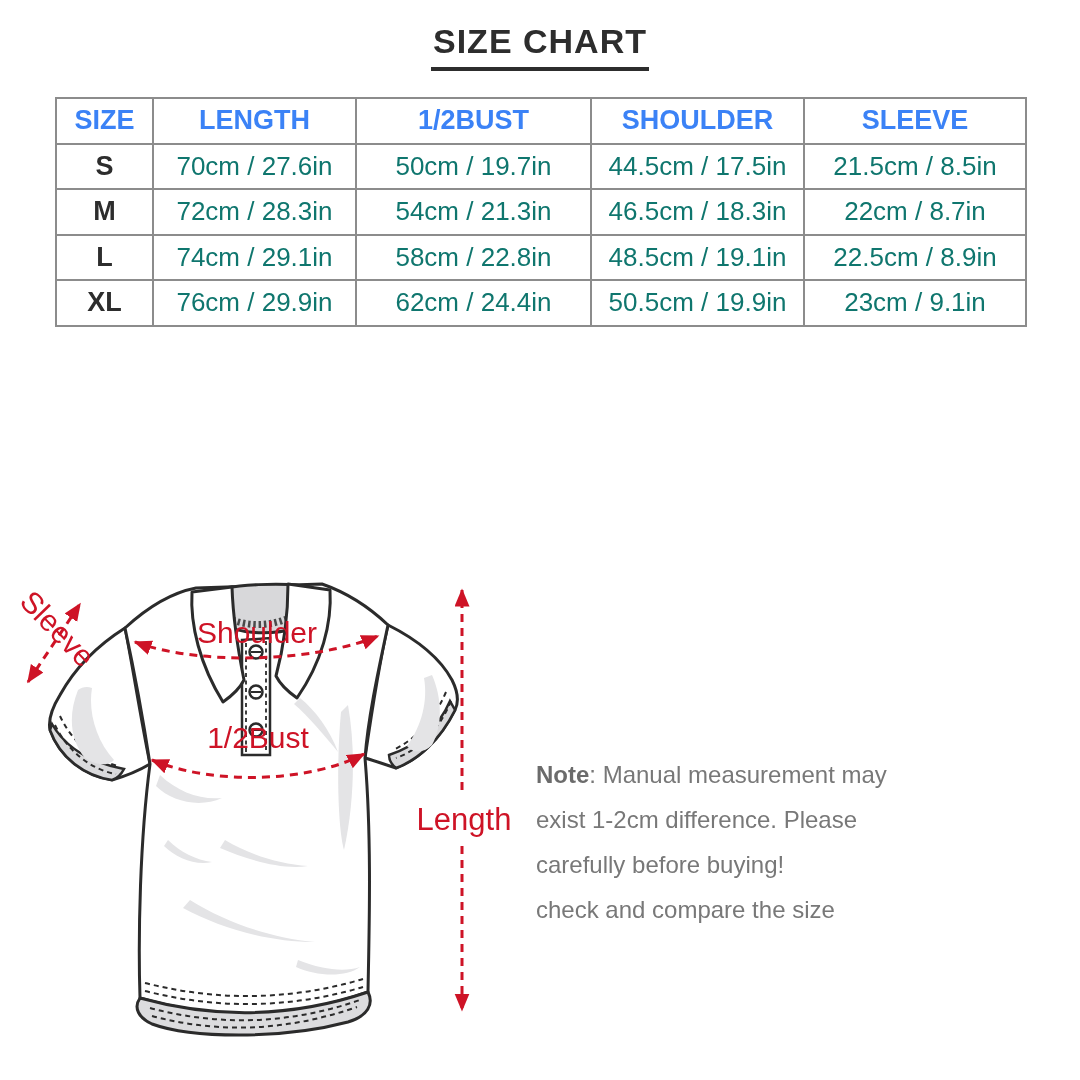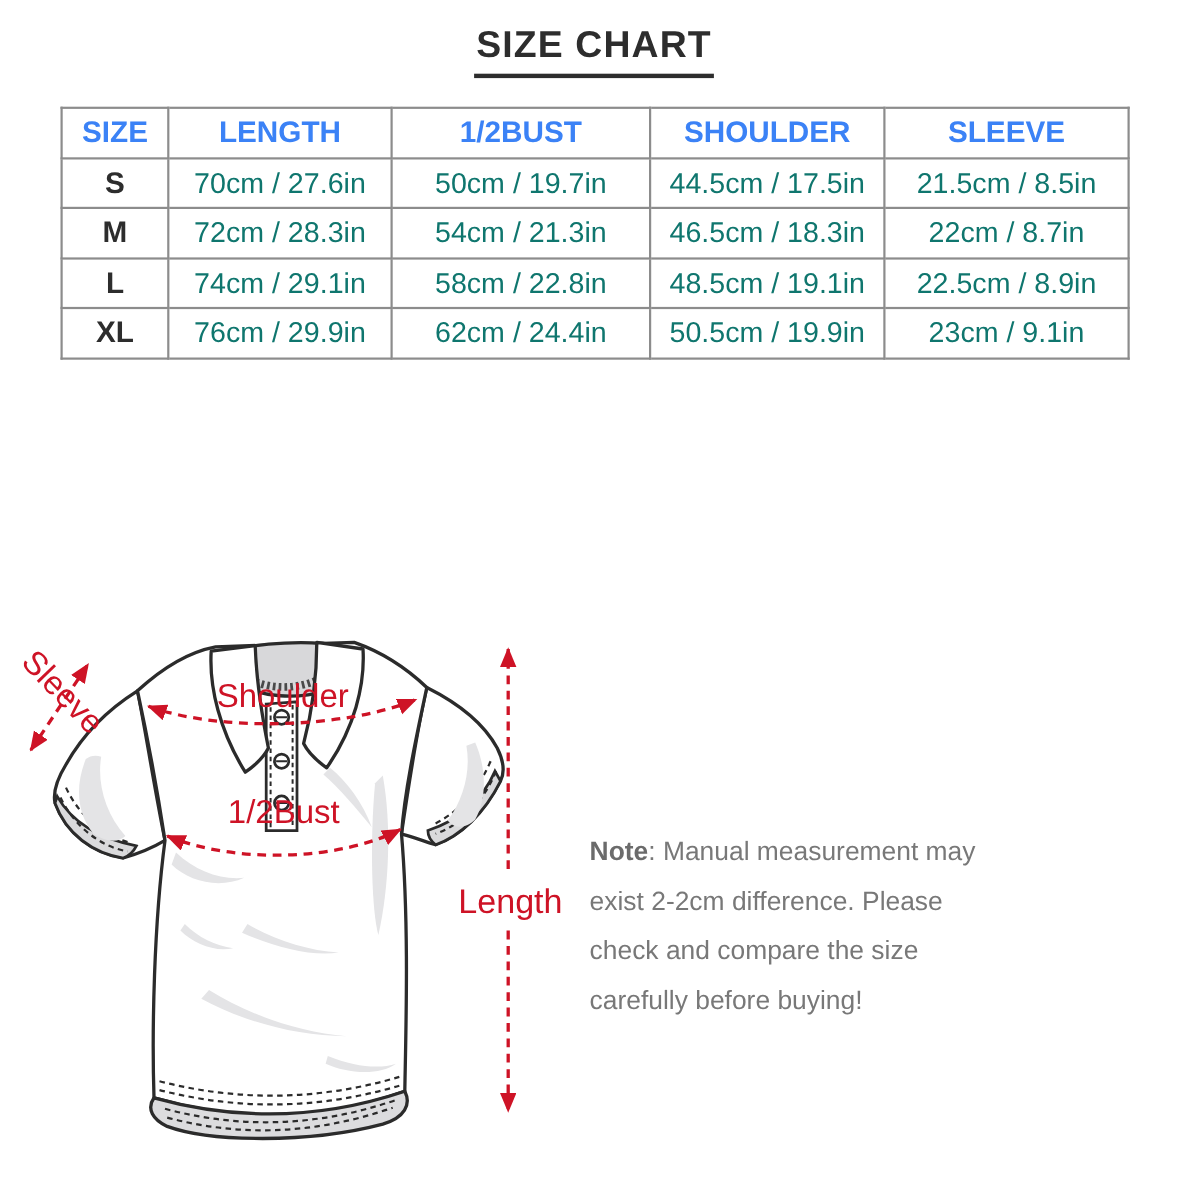--- a/index.html
+++ b/index.html
@@ -159,18 +159,18 @@
       <path d="M462 306 L462 470" marker-end="url(#arrE)"></path>
     </g>
     <text class="redlabel" x="257" y="103" text-anchor="middle">Shoulder</text>
     <text class="redlabel" x="258" y="208" text-anchor="middle">1/2Bust</text>
     <text class="redlabel" transform="translate(50,96) rotate(46)" text-anchor="middle">Sleeve</text>
     <text class="redlabel-big" x="464" y="290" text-anchor="middle">Length</text>
   </svg>
 
   <div class="note">
     <div><b>Note</b><span>: Manual measurement may</span></div>
-    <div>exist 2-2cm difference. Please</div>
+    <div>exist 1-2cm difference. Please</div>
+    <div>carefully before buying!</div>
     <div>check and compare the size</div>
-    <div>carefully before buying!</div>
   </div>
 
 </div>
 
 </body></html>

